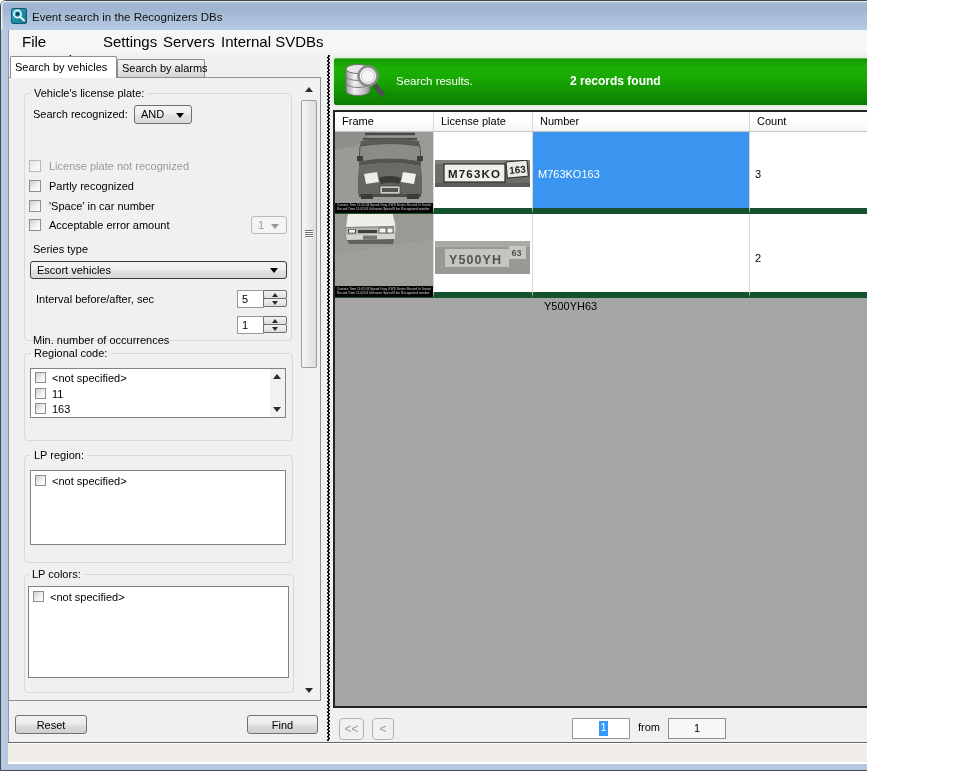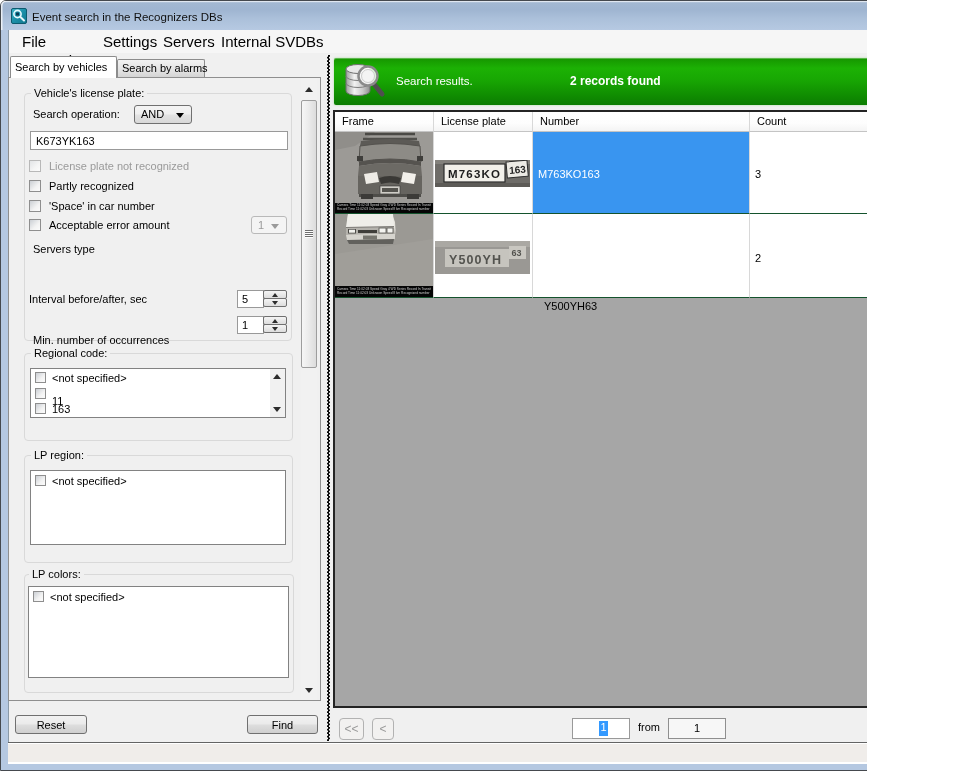--- a/index.html
+++ b/index.html
@@ -58,21 +58,21 @@
 .spinbtns .sarr{position:absolute;left:8px;top:2px;border-left-width:3.5px;border-right-width:3.5px;border-top-width:4px;border-bottom-width:4px;}
 
 #splitter{left:326.5px;top:55px;width:3.5px;height:686px;background:repeating-conic-gradient(#0a0a0a 0% 25%,#fcfcfc 25% 50%) 0 0/3.5px 3.5px;}
 #banner{left:334px;top:58px;width:631px;height:47px;border-radius:2px;
  background:linear-gradient(180deg,#169500 0%,#1cb104 22%,#18a803 45%,#108e01 78%,#0b7c01 100%);box-shadow:inset 0 1px 0 rgba(255,255,255,0.3),0 0 2px rgba(80,200,60,0.5);}
 #bannertext1{left:62px;top:17px;color:#fff;font-size:11.5px;}
 #bannertext2{left:236px;top:16px;color:#fff;font-weight:bold;font-size:12px;}
 #table{left:333px;top:110px;width:634px;height:598px;background:#a6a6a6;border:2px solid #242424;}
 .hdrcell{top:0px;height:20px;background:linear-gradient(180deg,#ffffff,#fdfdfd 60%,#f4f4f4);border-right:1px solid #d8d8d8;border-bottom:1px solid #c4c4c4;}
 .hdrcell span{display:block;margin:3px 0 0 7px;}
-.cell{background:#fff;border-right:1px solid #d8d8d8;border-bottom:1px solid #14532d;padding-left:45px;}
+.cell{background:#fff;border-right:1px solid #d8d8d8;border-bottom:6px solid #14532d;padding-left:45px;}
 #pagebar{left:330px;top:708px;width:640px;height:34px;background:#f0f0f0;}
 .pgbtn{top:10px;height:22px;border:1px solid #b2b2b2;border-radius:4px;background:#f2f1f0;color:#9a9a9a;text-align:center;line-height:20px;font-size:12px;}
 </style>
 </head>
 <body>
 <div id="win">
   <div class="ab" id="frame"></div>
   <div class="ab" id="titlebar"></div>
   <div class="ab" id="brd-left"></div>
   <div class="ab" id="brd-right"></div>
@@ -130,42 +130,43 @@
   <div class="ab" id="tabpage"></div>
   <div class="ab" id="tab1">
       <span>Search by vehicles</span>
     </div>
   <div class="ab" id="tab2">
       <span>Search by alarms</span>
     </div>
 
   <div class="ab grp" style="left:24px;top:93px;width:268px;height:248px;"></div>
   <div class="ab grplabel" style="left:31px;top:87px;">Vehicle's license plate:</div>
-  <div class="ab lbl" style="left:33px;top:108px;">Search operation:</div>
+  <div class="ab lbl" style="left:33px;top:108px;">Search recognized:</div>
   <div class="ab combo" style="left:134px;top:105px;width:58px;height:19px;">
     <div class="ab ctext">AND</div>
       <div class="ab tri" style="right:7px;top:7px;"></div>
-  </div>
-  <div class="ab textbox" style="left:30px;top:131px;width:258px;height:19px;">
-    <div class="ab" style="left:5px;top:3px;">K673YK163</div>
   </div>
   <div class="ab cb dis" style="left:29px;top:160px;"></div>
   <div class="ab lbl dis" style="left:49px;top:160px;">License plate not recognized</div>
   <div class="ab cb" style="left:29px;top:180px;"></div>
   <div class="ab lbl" style="left:49px;top:180px;">Partly recognized</div>
   <div class="ab cb" style="left:29px;top:200px;"></div>
   <div class="ab lbl" style="left:49px;top:200px;">'Space' in car number</div>
   <div class="ab cb" style="left:29px;top:219px;"></div>
   <div class="ab lbl" style="left:49px;top:219px;">Acceptable error amount</div>
   <div class="ab" style="left:251px;top:216px;width:36px;height:18px;border:1px solid #b9b9b9;border-radius:3px;background:#f4f4f4;">
     <div class="ab" style="left:6px;top:2px;color:#9a9a9a;">1</div>
     <div class="ab" style="right:7px;top:7px;width:0;height:0;border-left:4px solid transparent;border-right:4px solid transparent;border-top:5px solid #9a9a9a;"></div>
   </div>
-  <div class="ab lbl" style="left:33px;top:243px;">Servers type</div>
-  <div class="ab lbl" style="left:29px;top:293px;">Interval before/after, sec</div>
+  <div class="ab lbl" style="left:33px;top:243px;">Series type</div>
+  <div class="ab combo" style="left:30px;top:261px;width:257px;height:18px;border-color:#3c3c3c;">
+    <div class="ab ctext">Escort vehicles</div>
+      <div class="ab tri" style="right:8px;top:6px;"></div>
+  </div>
+  <div class="ab lbl" style="left:36px;top:293px;">Interval before/after, sec</div>
   <div class="ab textbox" style="left:237px;top:290px;width:27px;height:18px;">
       <div class="ab" style="left:4px;top:2px;">5</div>
     </div>
   <div class="ab spinbtns" style="left:263px;top:290px;">
       <div class="sup">
         <div class="sarr arr-up"></div>
       </div>
       <div class="sdn">
         <div class="sarr arr-dn"></div>
       </div>
@@ -182,21 +183,21 @@
         <div class="sarr arr-dn"></div>
       </div>
     </div>
 
   <div class="ab grp" style="left:24px;top:353px;width:269px;height:88px;"></div>
   <div class="ab grplabel" style="left:31px;top:347px;">Regional code:</div>
   <div class="ab listbox" style="left:30px;top:368px;width:256px;height:50px;">
     <div class="ab cb" style="left:4px;top:3px;width:11px;height:11px;"></div>
     <div class="ab lbl" style="left:21px;top:3px;">&lt;not specified&gt;</div>
     <div class="ab cb" style="left:4px;top:19px;width:11px;height:11px;"></div>
-    <div class="ab lbl" style="left:21px;top:26px;">11</div>
+    <div class="ab lbl" style="left:21px;top:19px;">11</div>
     <div class="ab cb" style="left:4px;top:34px;width:11px;height:11px;"></div>
     <div class="ab lbl" style="left:21px;top:34px;">163</div>
     <div class="ab sbtrack" style="right:0;top:0;width:15px;height:48px;">
       <div class="ab arr-up" style="left:3px;top:5px;"></div>
       <div class="ab arr-dn" style="left:3px;bottom:5px;"></div>
     </div>
   </div>
 
   <div class="ab grp" style="left:24px;top:455px;width:269px;height:108px;"></div>
   <div class="ab grplabel" style="left:31px;top:449px;">LP region:</div>

